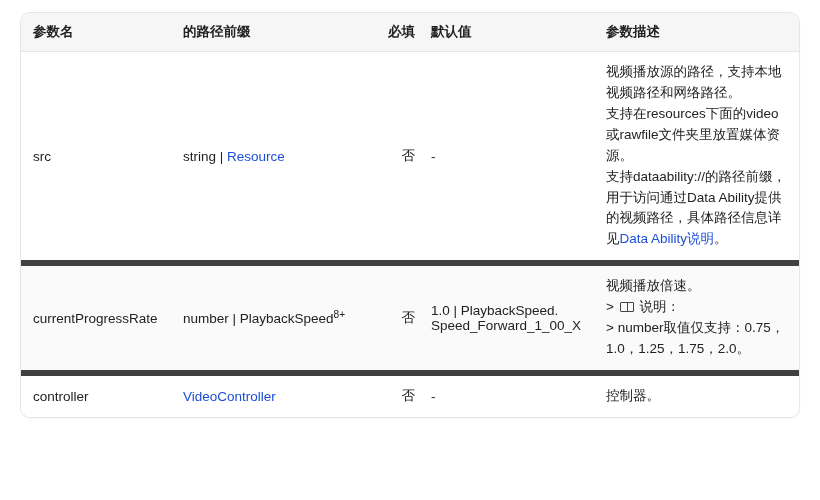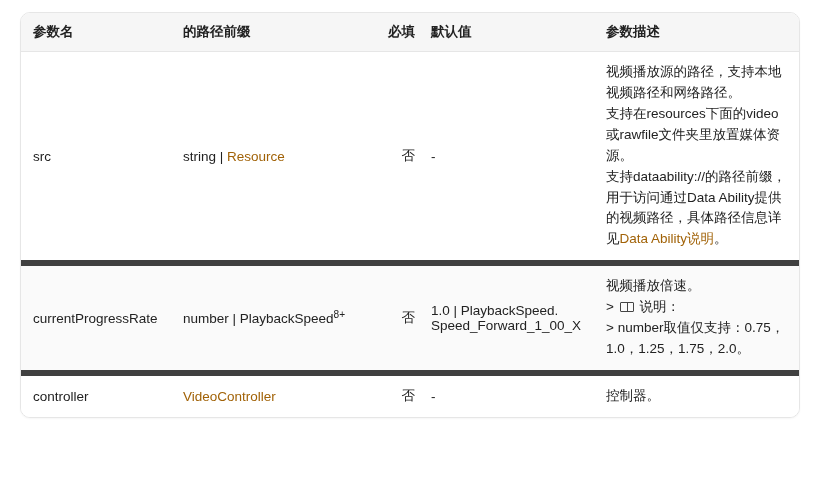--- a/index.html
+++ b/index.html
@@ -38,21 +38,21 @@
     border-bottom: 1px solid #e6e6e6;
   }
   tbody tr:nth-child(even) td { background: #fafafa; }
   tbody tr:nth-child(odd) td { background: #fff; }
   col.c-name  { width: 150px; }
   col.c-type  { width: 210px; }
   col.c-req   { width: 38px; }
   col.c-def   { width: 175px; }
   col.c-desc  { width: auto; }
   th.c-req, td.c-req { text-align: right; padding-left:4px; padding-right:4px;}
-  .link { color: #a16207; cursor: pointer; }
+  .link { color: #1d4ed8; cursor: pointer; }
   .sup { font-size: 0.75em; vertical-align: super; line-height: 0; }
   .desc-block { line-height: 1.55; }
   .note-icon {
     display: inline-block;
     width: 14px; height: 10px;
     border: 1.2px solid #444;
     border-radius: 1px;
     position: relative;
     vertical-align: -1px;
     margin: 0 2px;

